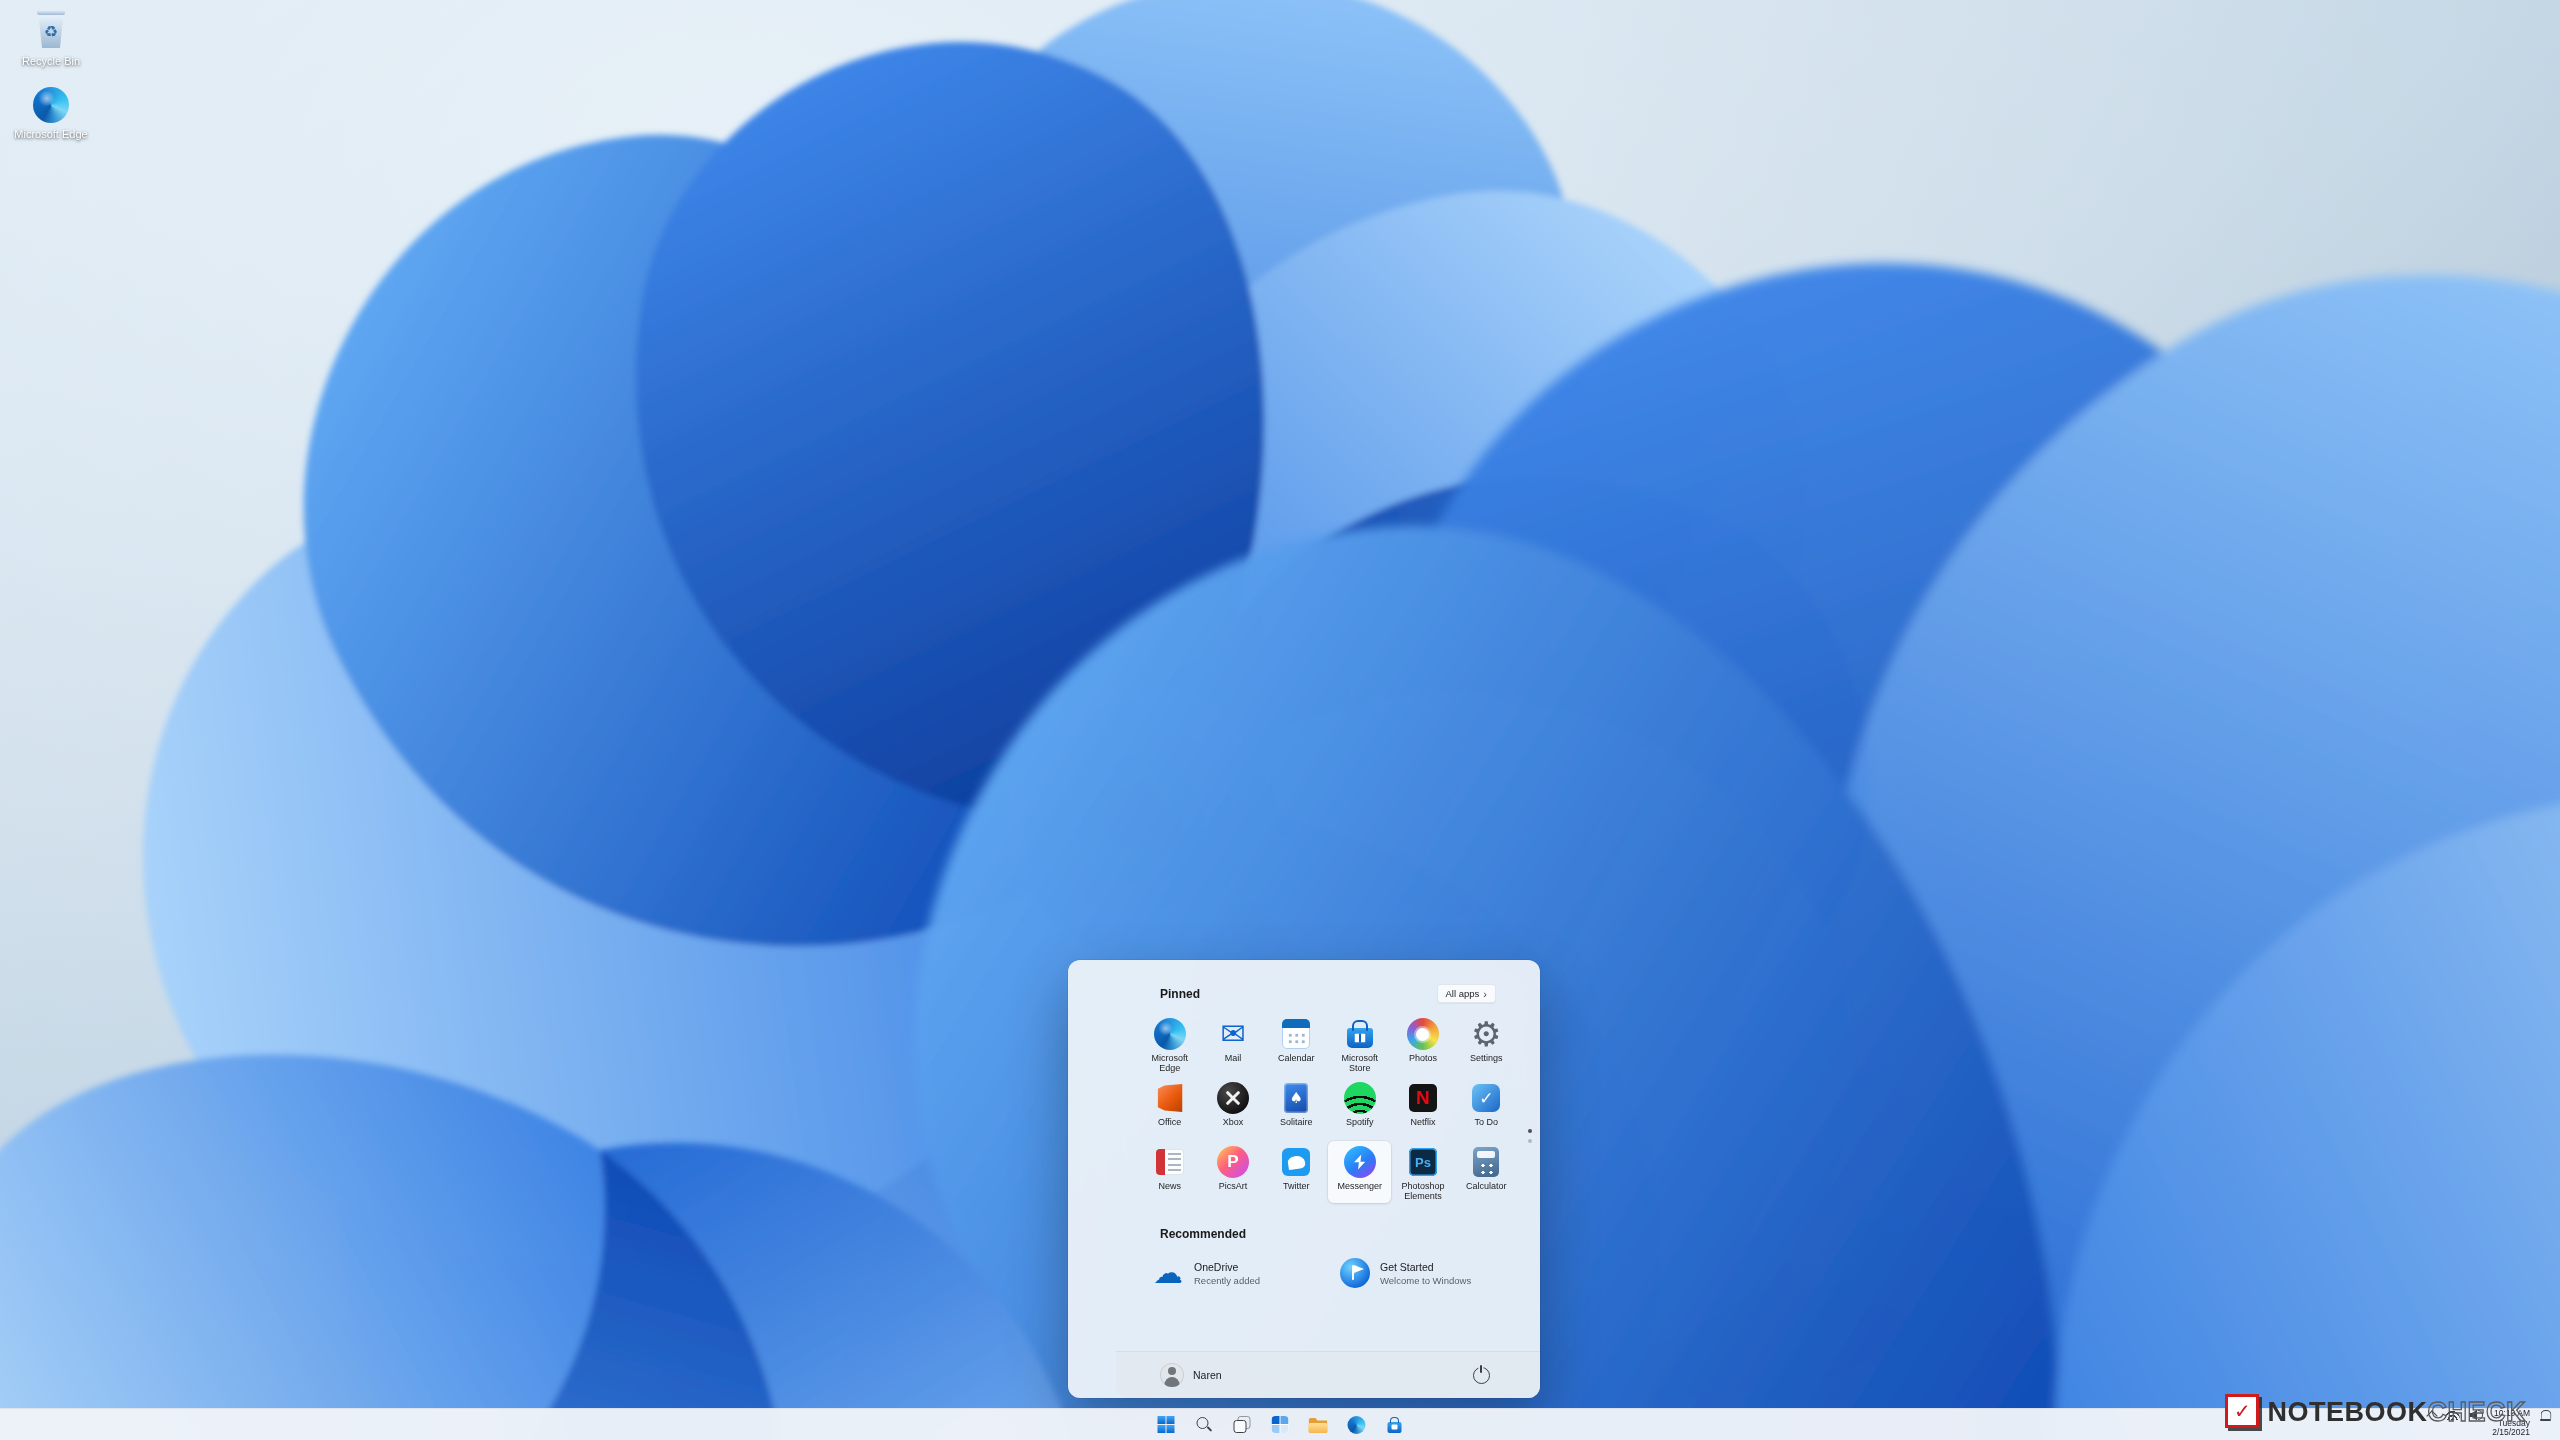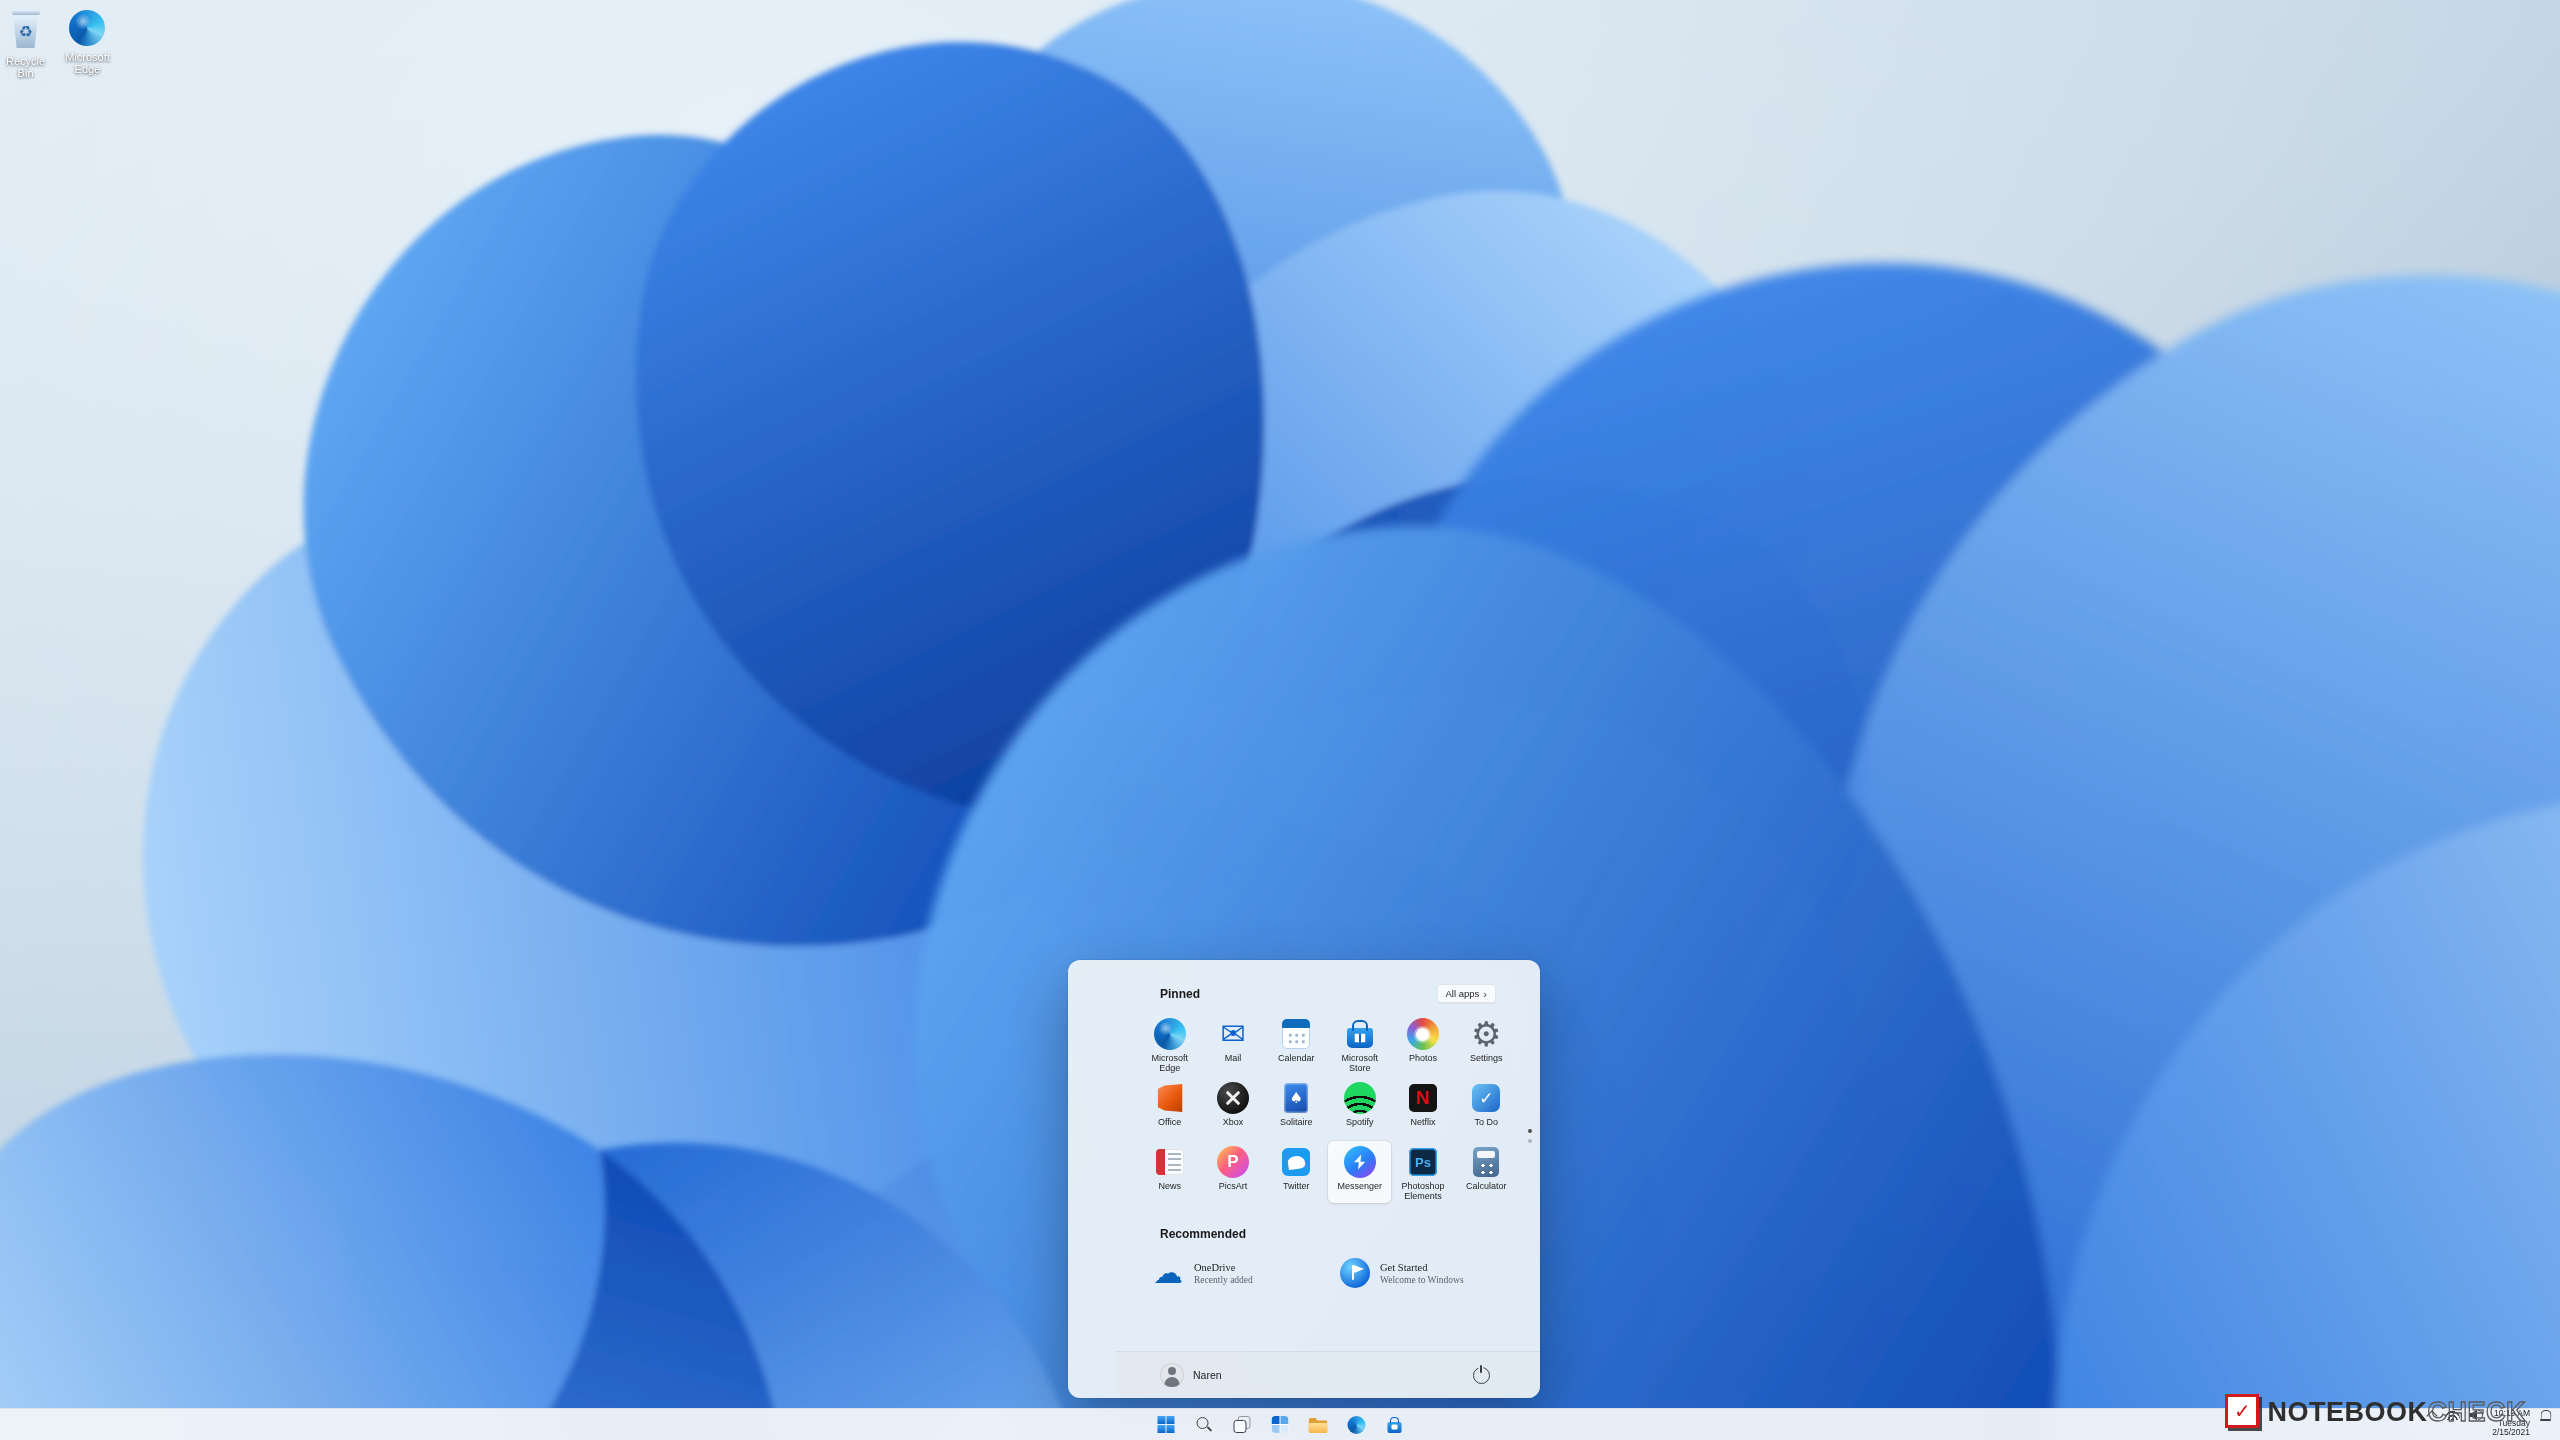--- a/index.html
+++ b/index.html
@@ -5,21 +5,21 @@
   html,body{margin:0;padding:0;background:#000;}
   .screen{
     position:relative;width:2560px;height:1440px;overflow:hidden;
     font-family:"Liberation Sans","DejaVu Sans",sans-serif;
     -webkit-font-smoothing:antialiased;
   }
   
   .wallpaper{position:absolute;inset:0;width:100%;height:100%;display:block;}
 
   
-  .desktop-icons{position:absolute;top:10px;left:6px;display:flex;flex-direction:row;gap:20px;width:90px;z-index:5;}
+  .desktop-icons{position:absolute;top:10px;left:6px;display:flex;flex-direction:column;gap:20px;width:90px;z-index:5;}
   .desk-icon{display:flex;flex-direction:column;align-items:center;gap:5px;cursor:default;}
   .di-label{font-size:11px;line-height:12px;color:#fff;text-align:center;text-shadow:0 1px 3px rgba(0,0,0,.75);max-width:84px;}
   .recycle-art{width:36px;height:40px;position:relative;}
   .recycle-art::before{content:"";position:absolute;left:50%;top:0;transform:translateX(-50%);width:28px;height:5px;border-radius:2px;background:linear-gradient(180deg,#e7f1fa,#9fb9d2);}
   .recycle-art .bin-body{position:absolute;left:50%;top:6px;transform:translateX(-50%);width:28px;height:32px;
     clip-path:polygon(6% 0,94% 0,82% 100%,18% 100%);
     background:linear-gradient(180deg,rgba(228,240,250,.95),rgba(148,178,205,.9));
     display:flex;align-items:center;justify-content:center;}
   .recycle-art .bin-body::after{content:"♻";font-family:"DejaVu Sans",sans-serif;font-size:16px;color:#2f6fae;line-height:1;}
 
@@ -109,21 +109,21 @@
   .all-apps::after{content:"›";font-size:11px;line-height:8px;color:#444;}
   .sm-grid{position:relative;margin:6px 22px 0;display:grid;grid-template-columns:repeat(6,1fr);row-gap:2px;}
   .tile{height:58px;display:flex;flex-direction:column;align-items:center;padding-top:4px;border-radius:6px;cursor:default;}
   .tile-label{margin-top:2px;font-size:9px;line-height:10px;color:#1f1f1f;text-align:center;max-width:60px;}
   .tile-hover{background:rgba(255,255,255,.72);box-shadow:0 1px 3px rgba(0,0,0,.10),0 0 0 1px rgba(0,0,0,.04);}
   .sm-dots{position:absolute;right:-14px;top:116px;display:flex;flex-direction:column;gap:6px;align-items:center;}
   .dot{width:4px;height:4px;border-radius:50%;background:rgba(0,0,0,.22);}
   .dot.active{background:#4f4f4f;}
   .sm-reco-header{margin:24px 44px 8px;font-size:12px;font-weight:bold;color:#191919;}
   .sm-reco{margin:0 24px;display:grid;grid-template-columns:1fr 1fr;}
-  .reco-item{display:flex;align-items:center;gap:10px;padding:8px 12px;border-radius:6px;cursor:default;font-family:Liberation Serif, serif;}
+  .reco-item{display:flex;align-items:center;gap:10px;padding:8px 12px;border-radius:6px;cursor:default;}
   .reco-ic{width:32px;height:32px;display:flex;align-items:center;justify-content:center;flex:none;position:relative;}
   .reco-onedrive::after{content:"☁";font-family:"DejaVu Sans",sans-serif;font-size:30px;line-height:1;color:#0a64bd;}
   .reco-getstarted{width:30px;height:30px;border-radius:50%;background:radial-gradient(circle at 35% 30%,#6fd3ff,#0b63d8 78%);}
   .reco-getstarted::before{content:"";position:absolute;left:12px;top:7px;width:2px;height:15px;background:#fff;border-radius:1px;}
   .reco-getstarted::after{content:"";position:absolute;left:14px;top:7px;width:10px;height:16px;background:#fff;
     clip-path:polygon(0 0,100% 25%,0 50%);}
   .reco-text{display:flex;flex-direction:column;gap:2px;}
   .reco-title{font-size:10.5px;color:#1b1b1b;}
   .reco-sub{font-size:9.5px;color:#5a5f66;}
   .sm-footer{margin-top:auto;height:46px;background:rgba(225,231,238,.75);border-top:1px solid rgba(0,0,0,.05);

